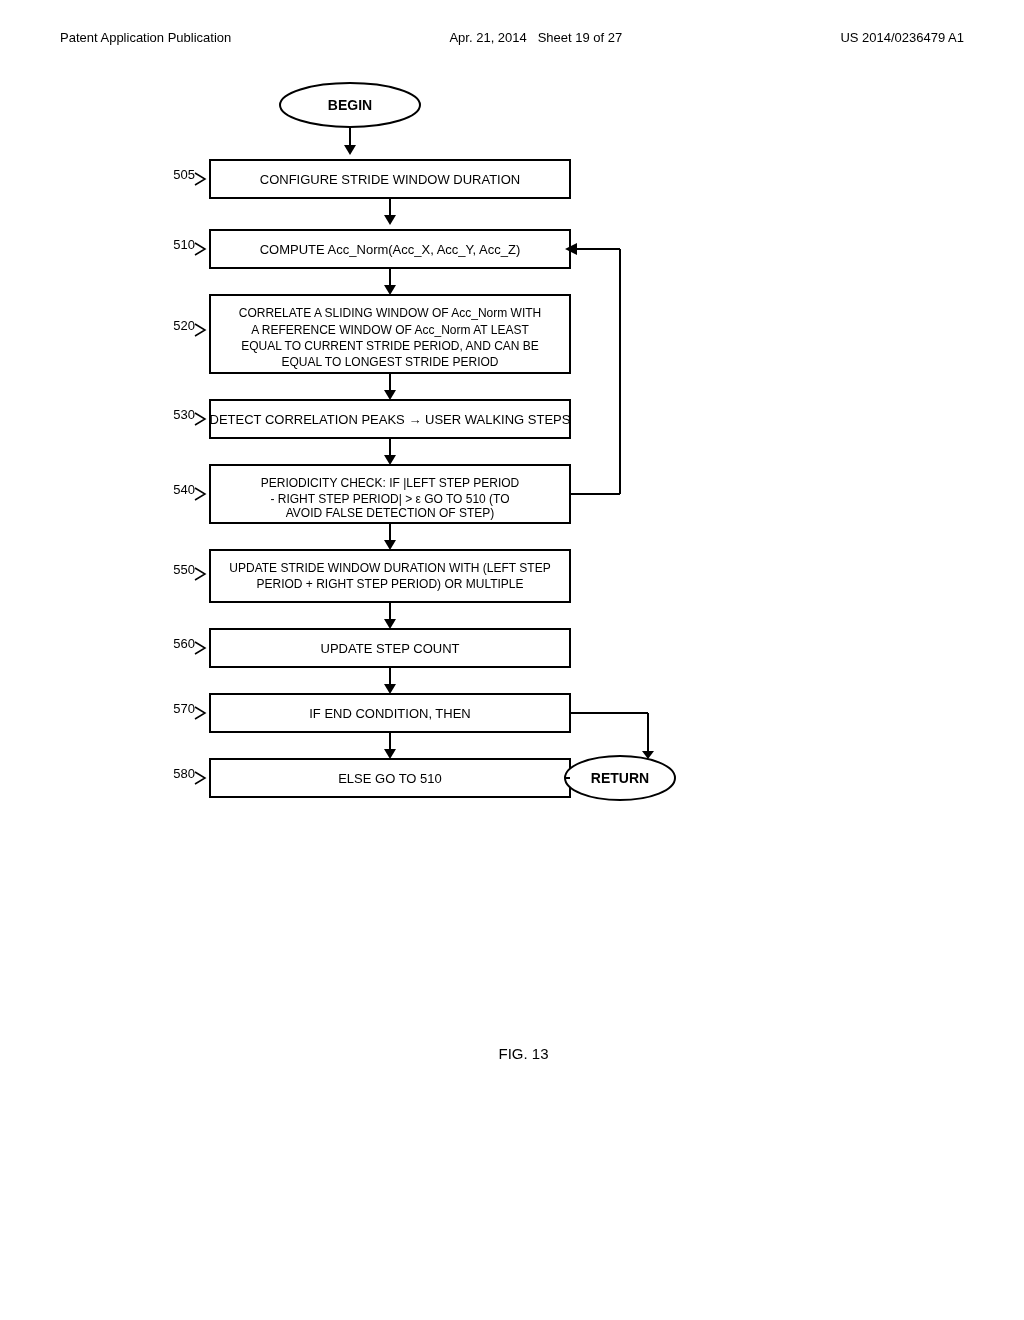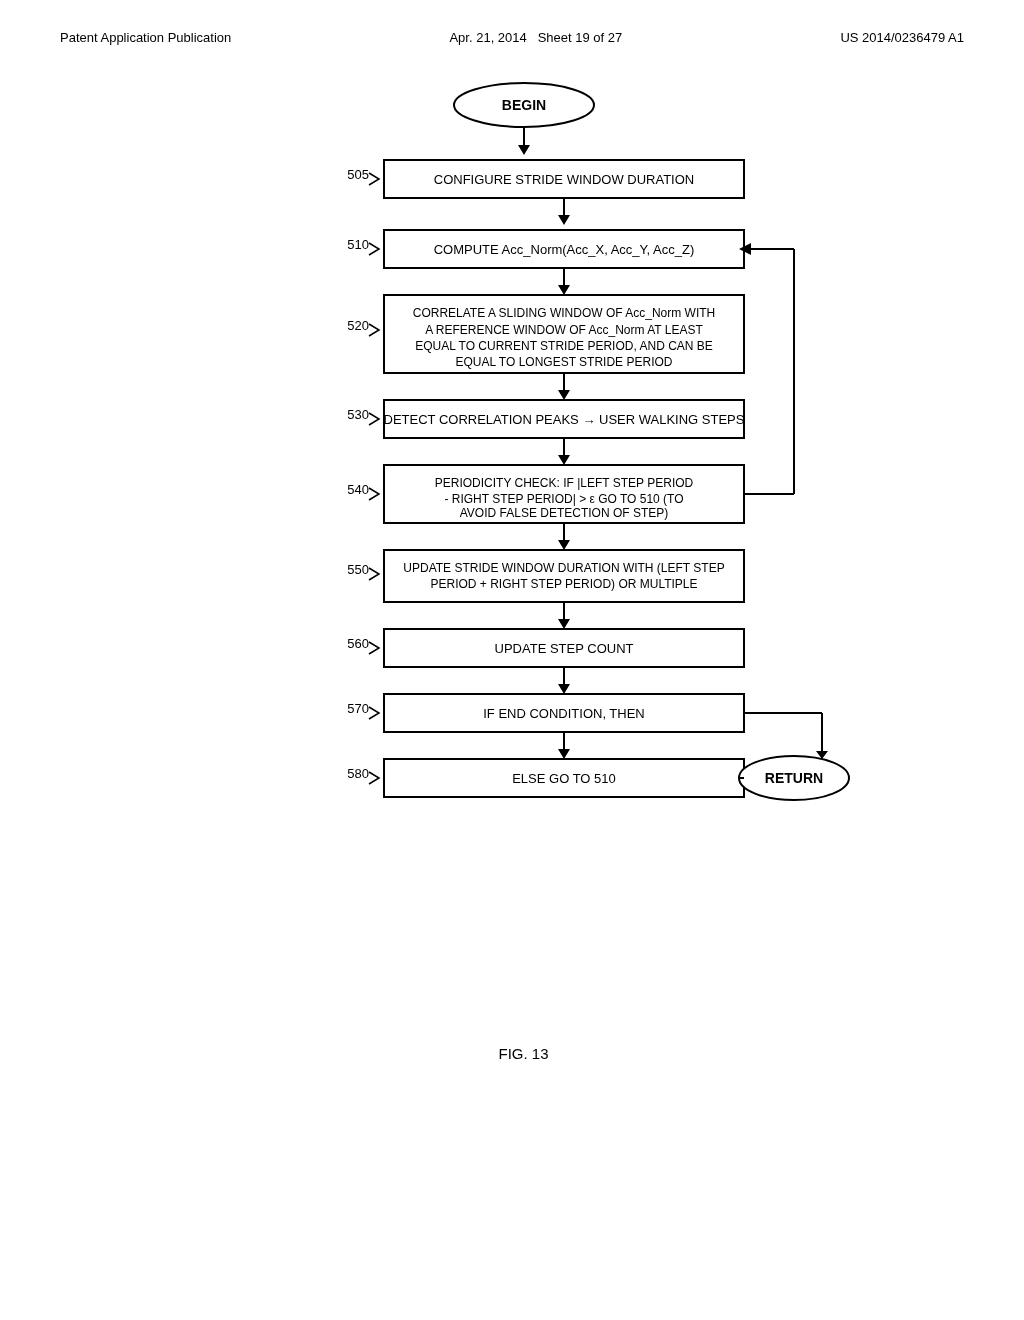--- a/index.html
+++ b/index.html
@@ -47,23 +47,22 @@
       text-align: center;
       font-size: 15px;
       margin-top: 30px;
       font-weight: normal;
       padding-left: 23px;
     }
 
     
     .svg-container {
       display: flex;
-      justify-content: center;
+      justify-content: flex-start;
       margin-top: 10px;
-      padding-left: 24px;
     }
   </style>
 </head>
 <body>
 
 <div class="page">
 
   <div class="header">
     <div class="header-left">Patent Application Publication</div>
     <div class="header-center">

